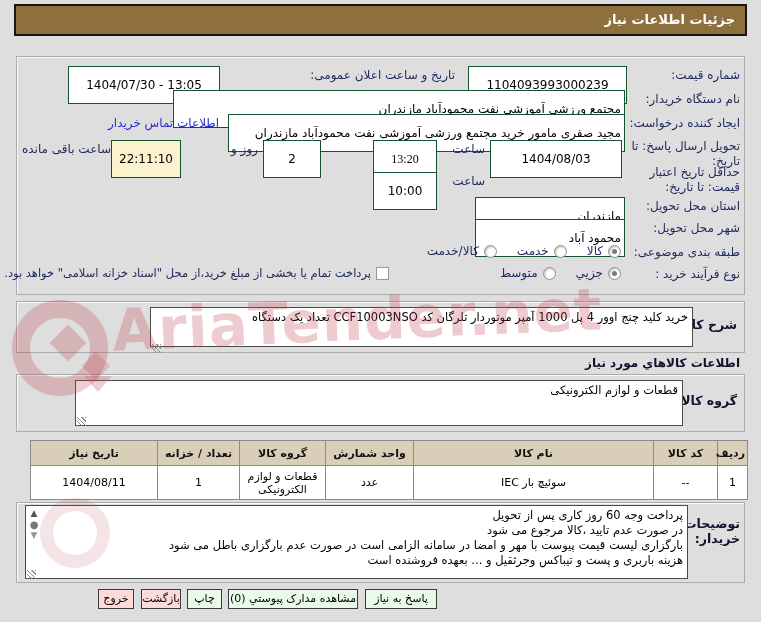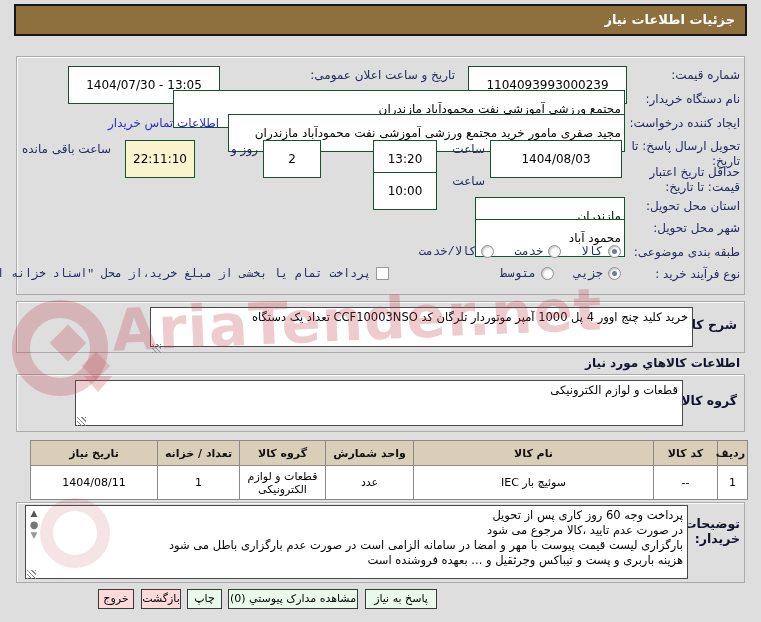--- a/index.html
+++ b/index.html
@@ -18,21 +18,21 @@
   .sechead{color:#10132e;font-size:12px;font-weight:bold;white-space:nowrap;}
   
   .inp{background:#fff;border:1px solid #14532d;height:18px;font-size:12px;padding:18px 3px;
        font-family:"DejaVu Sans", sans-serif;color:#000;}
   .inp.center{text-align:center;}
   .inp.rt{text-align:right;}
   .inp.cream{background:#fbf3cd;}
   .link{color:#2b2bcc;font-size:12px;white-space:nowrap;cursor:pointer;}
   
   .optrow{display:flex;direction:rtl;align-items:center;gap:20px;}
-  .opt{display:flex;direction:rtl;align-items:center;gap:5px;font-family:Liberation Mono, monospace;}
+  .opt{display:flex;direction:rtl;align-items:center;gap:5px;}
   .radio{width:11px;height:11px;border-radius:50%;background:#fdfdfd;border:1px solid #8e8e8e;
          box-shadow:inset 1px 1px 2px rgba(0,0,0,.25);position:relative;display:inline-block;}
   .radio.sel::after{content:"";position:absolute;left:3px;top:3px;width:5px;height:5px;border-radius:50%;background:#6f7c8c;}
   .cbx{width:11px;height:11px;background:#fff;border:1px solid #999;display:inline-block;}
   .optlab{color:#232c5e;font-size:12px;white-space:nowrap;}
   
   .ta{background:#fff;border:1px solid #4a4a4a;font-size:11.5px;color:#000;text-align:right;
       padding:2px 4px;overflow:hidden;line-height:15px;}
   .grip{position:absolute;left:2px;bottom:2px;width:9px;height:9px;
         background:repeating-linear-gradient(45deg,#8a8a8a 0 1px,transparent 1px 3px);}
@@ -76,24 +76,24 @@
   <div class="abs lab" style="right:21px;top:92px;">نام دستگاه خریدار:</div>
   <input class="abs inp rt" style="left: 173px; top: 90px; width: 452px;" readonly="" value="مجتمع ورزشی آموزشی نفت محمودآباد مازندران">
 
   <div class="abs lab" style="right:21px;top:116px;">ایجاد کننده درخواست:</div>
   <input class="abs inp rt" style="left: 228px; top: 114px; width: 397px;" readonly="" value="مجید صفری مامور خرید مجتمع ورزشی آموزشی نفت محمودآباد مازندران">
   <div class="abs link" style="left:108px;top:116px;">اطلاعات تماس خریدار</div>
 
   <div class="abs lab wrap" style="right:21px;top:139px;width:112px;">تحویل ارسال پاسخ: تا تاریخ:</div>
   <input class="abs inp center" style="left: 490px; top: 140px; width: 132px;" dir="ltr" readonly="" value="1404/08/03">
   <div class="abs lab" style="right:276px;top:142px;">ساعت</div>
-  <input class="abs inp center" style="left: 373px; top: 140px; width: 64px;" dir="ltr" readonly="" value="13:20">
+  <input class="abs inp center" style="left: 373px; top: 140px; width: 64px; font-family: Liberation Serif, serif;" dir="ltr" readonly="" value="13:20">
   <input class="abs inp center" style="left: 263px; top: 140px; width: 58px;" dir="ltr" readonly="" value="2">
   <div class="abs lab" style="right:503px;top:142px;">روز و</div>
-  <input class="abs inp center cream" style="left: 125px; top: 140px; width: 70px;" dir="ltr" readonly="" value="22:11:10">
+  <input class="abs inp center cream" style="left: 111px; top: 140px; width: 70px;" dir="ltr" readonly="" value="22:11:10">
   <div class="abs lab" style="left:22px;top:142px;">ساعت باقی مانده</div>
 
   <div class="abs lab wrap" style="right:21px;top:165px;width:112px;">حداقل تاریخ اعتبار قیمت: تا تاریخ:</div>
   <div class="abs lab" style="right:276px;top:174px;">ساعت</div>
   <input class="abs inp center" style="left: 373px; top: 172px; width: 64px;" dir="ltr" readonly="" value="10:00">
 
   <div class="abs lab" style="right:21px;top:199px;">استان محل تحویل:</div>
   <input class="abs inp rt" style="left: 475px; top: 197px; width: 150px;" readonly="" value="مازندران">
   <div class="abs lab" style="right:21px;top:221px;">شهر محل تحویل:</div>
   <input class="abs inp rt" style="left: 475px; top: 219px; width: 150px;" readonly="" value="محمود آباد">

